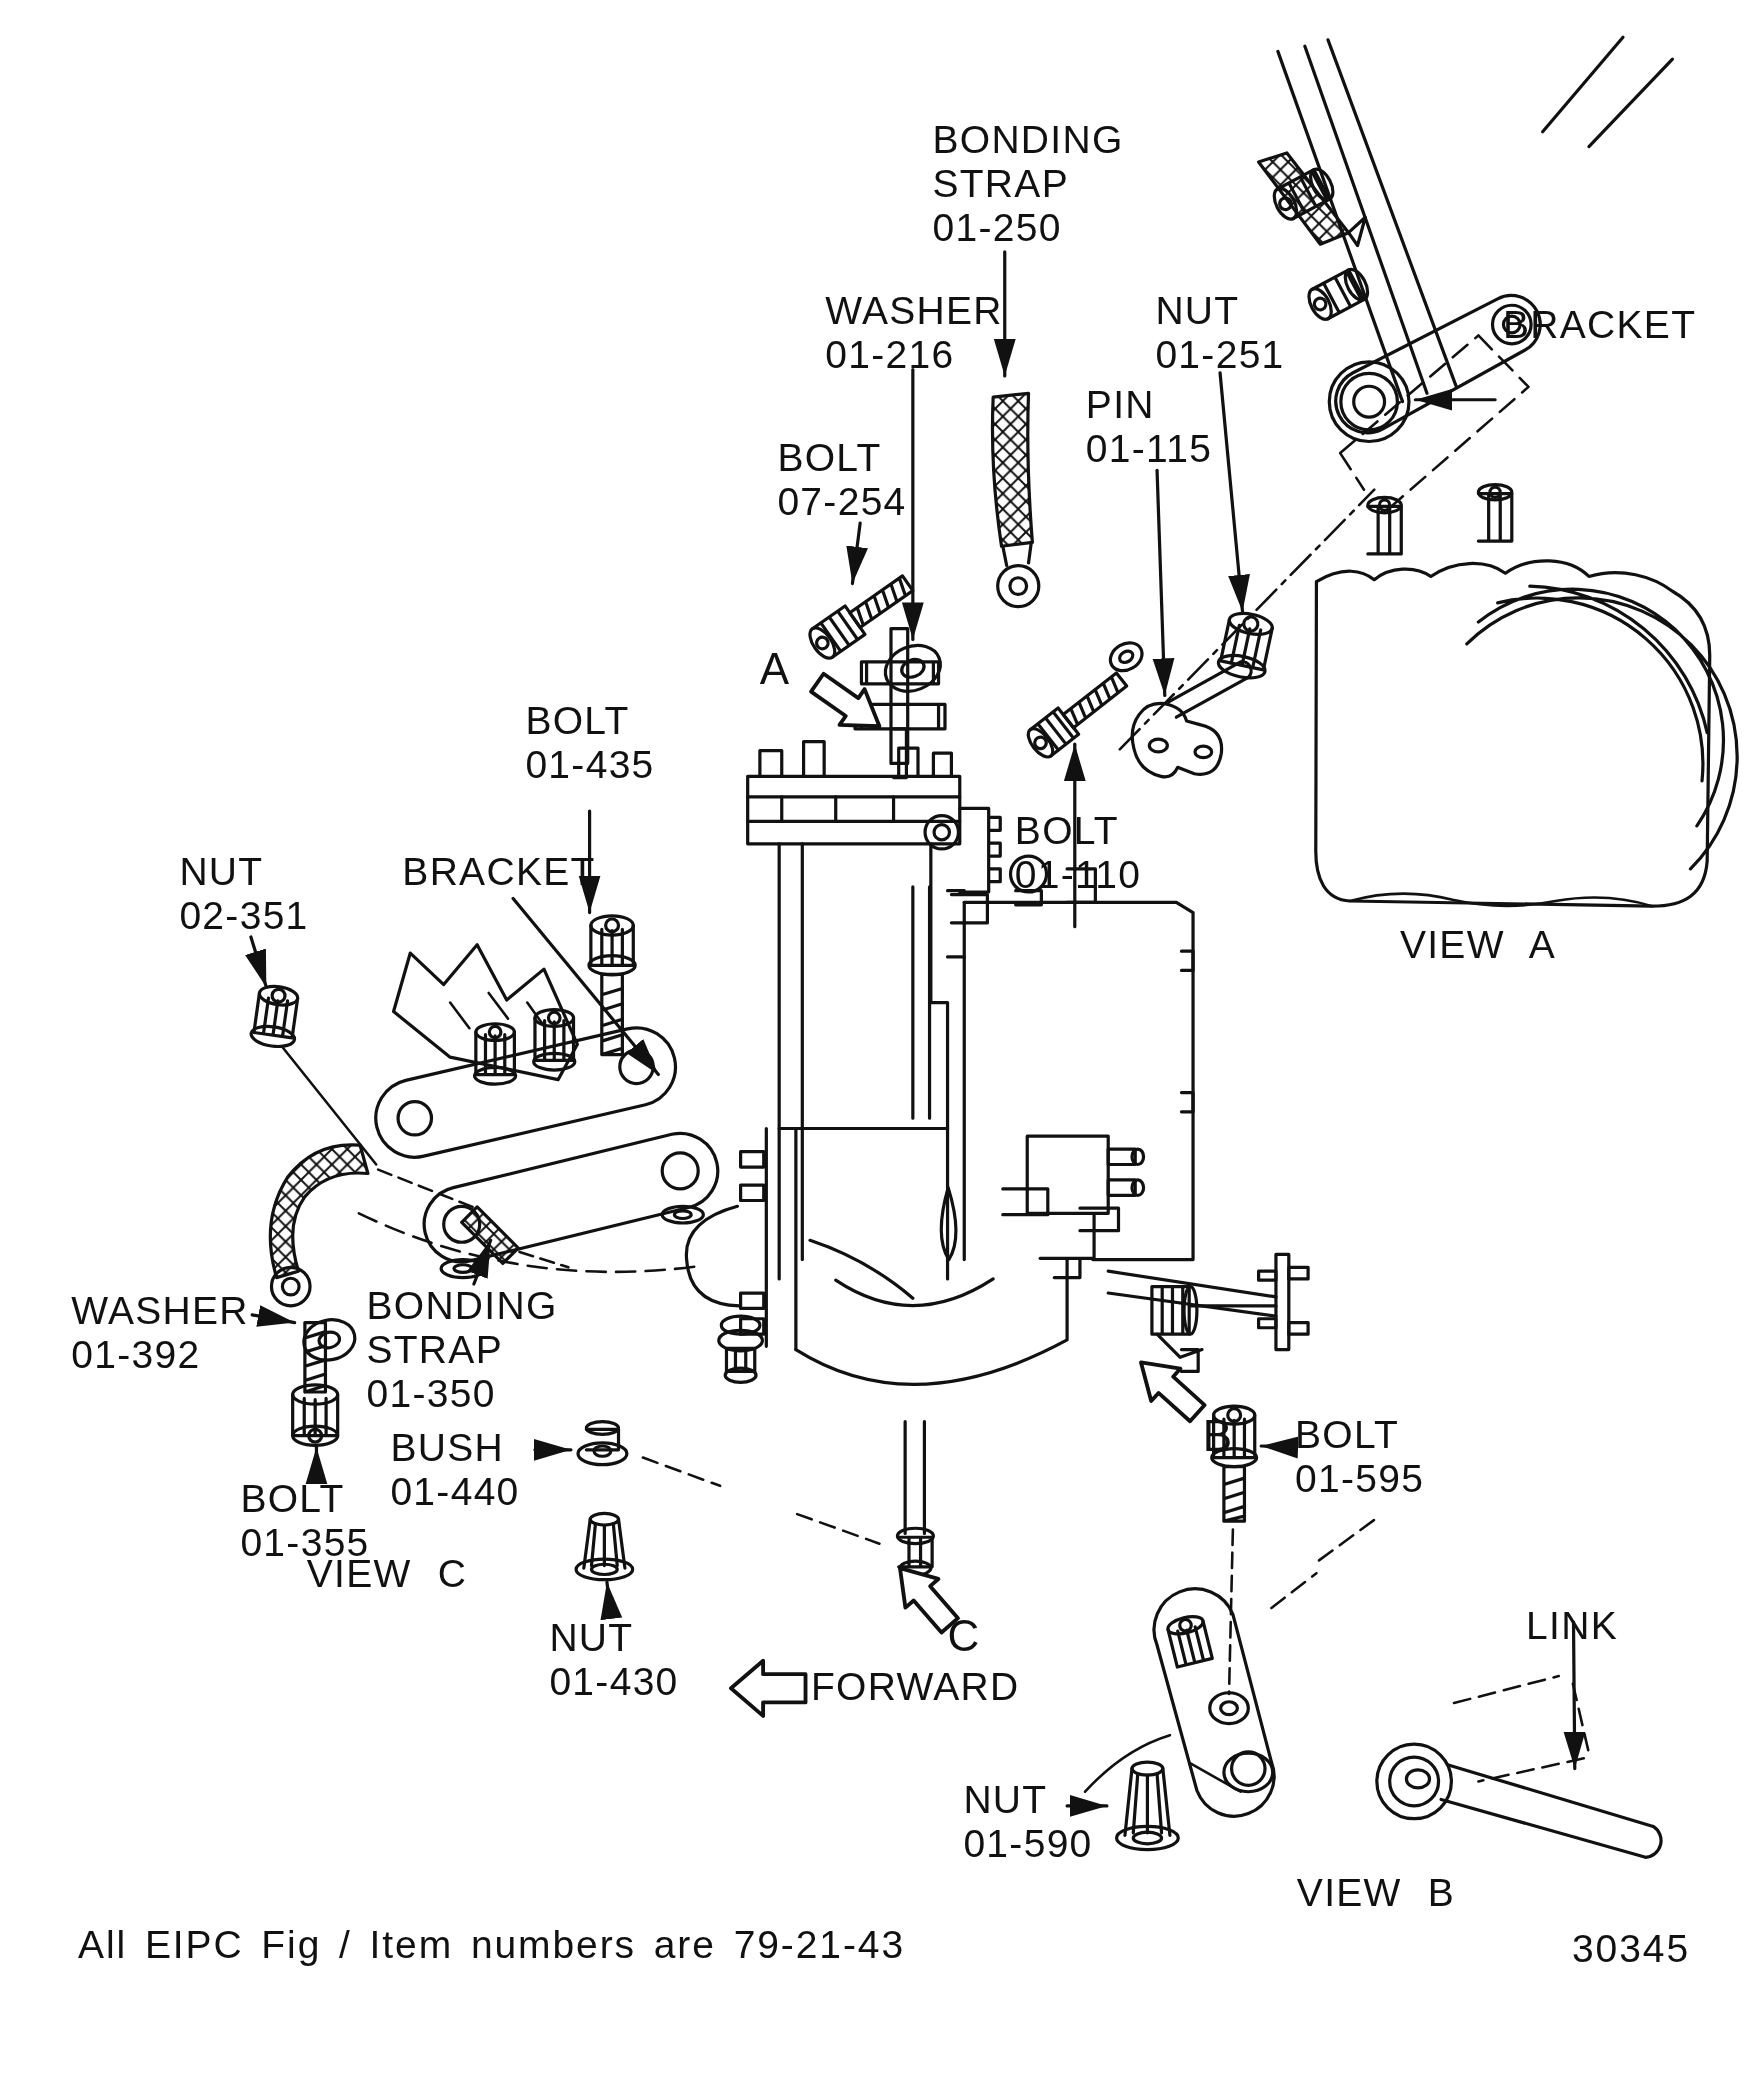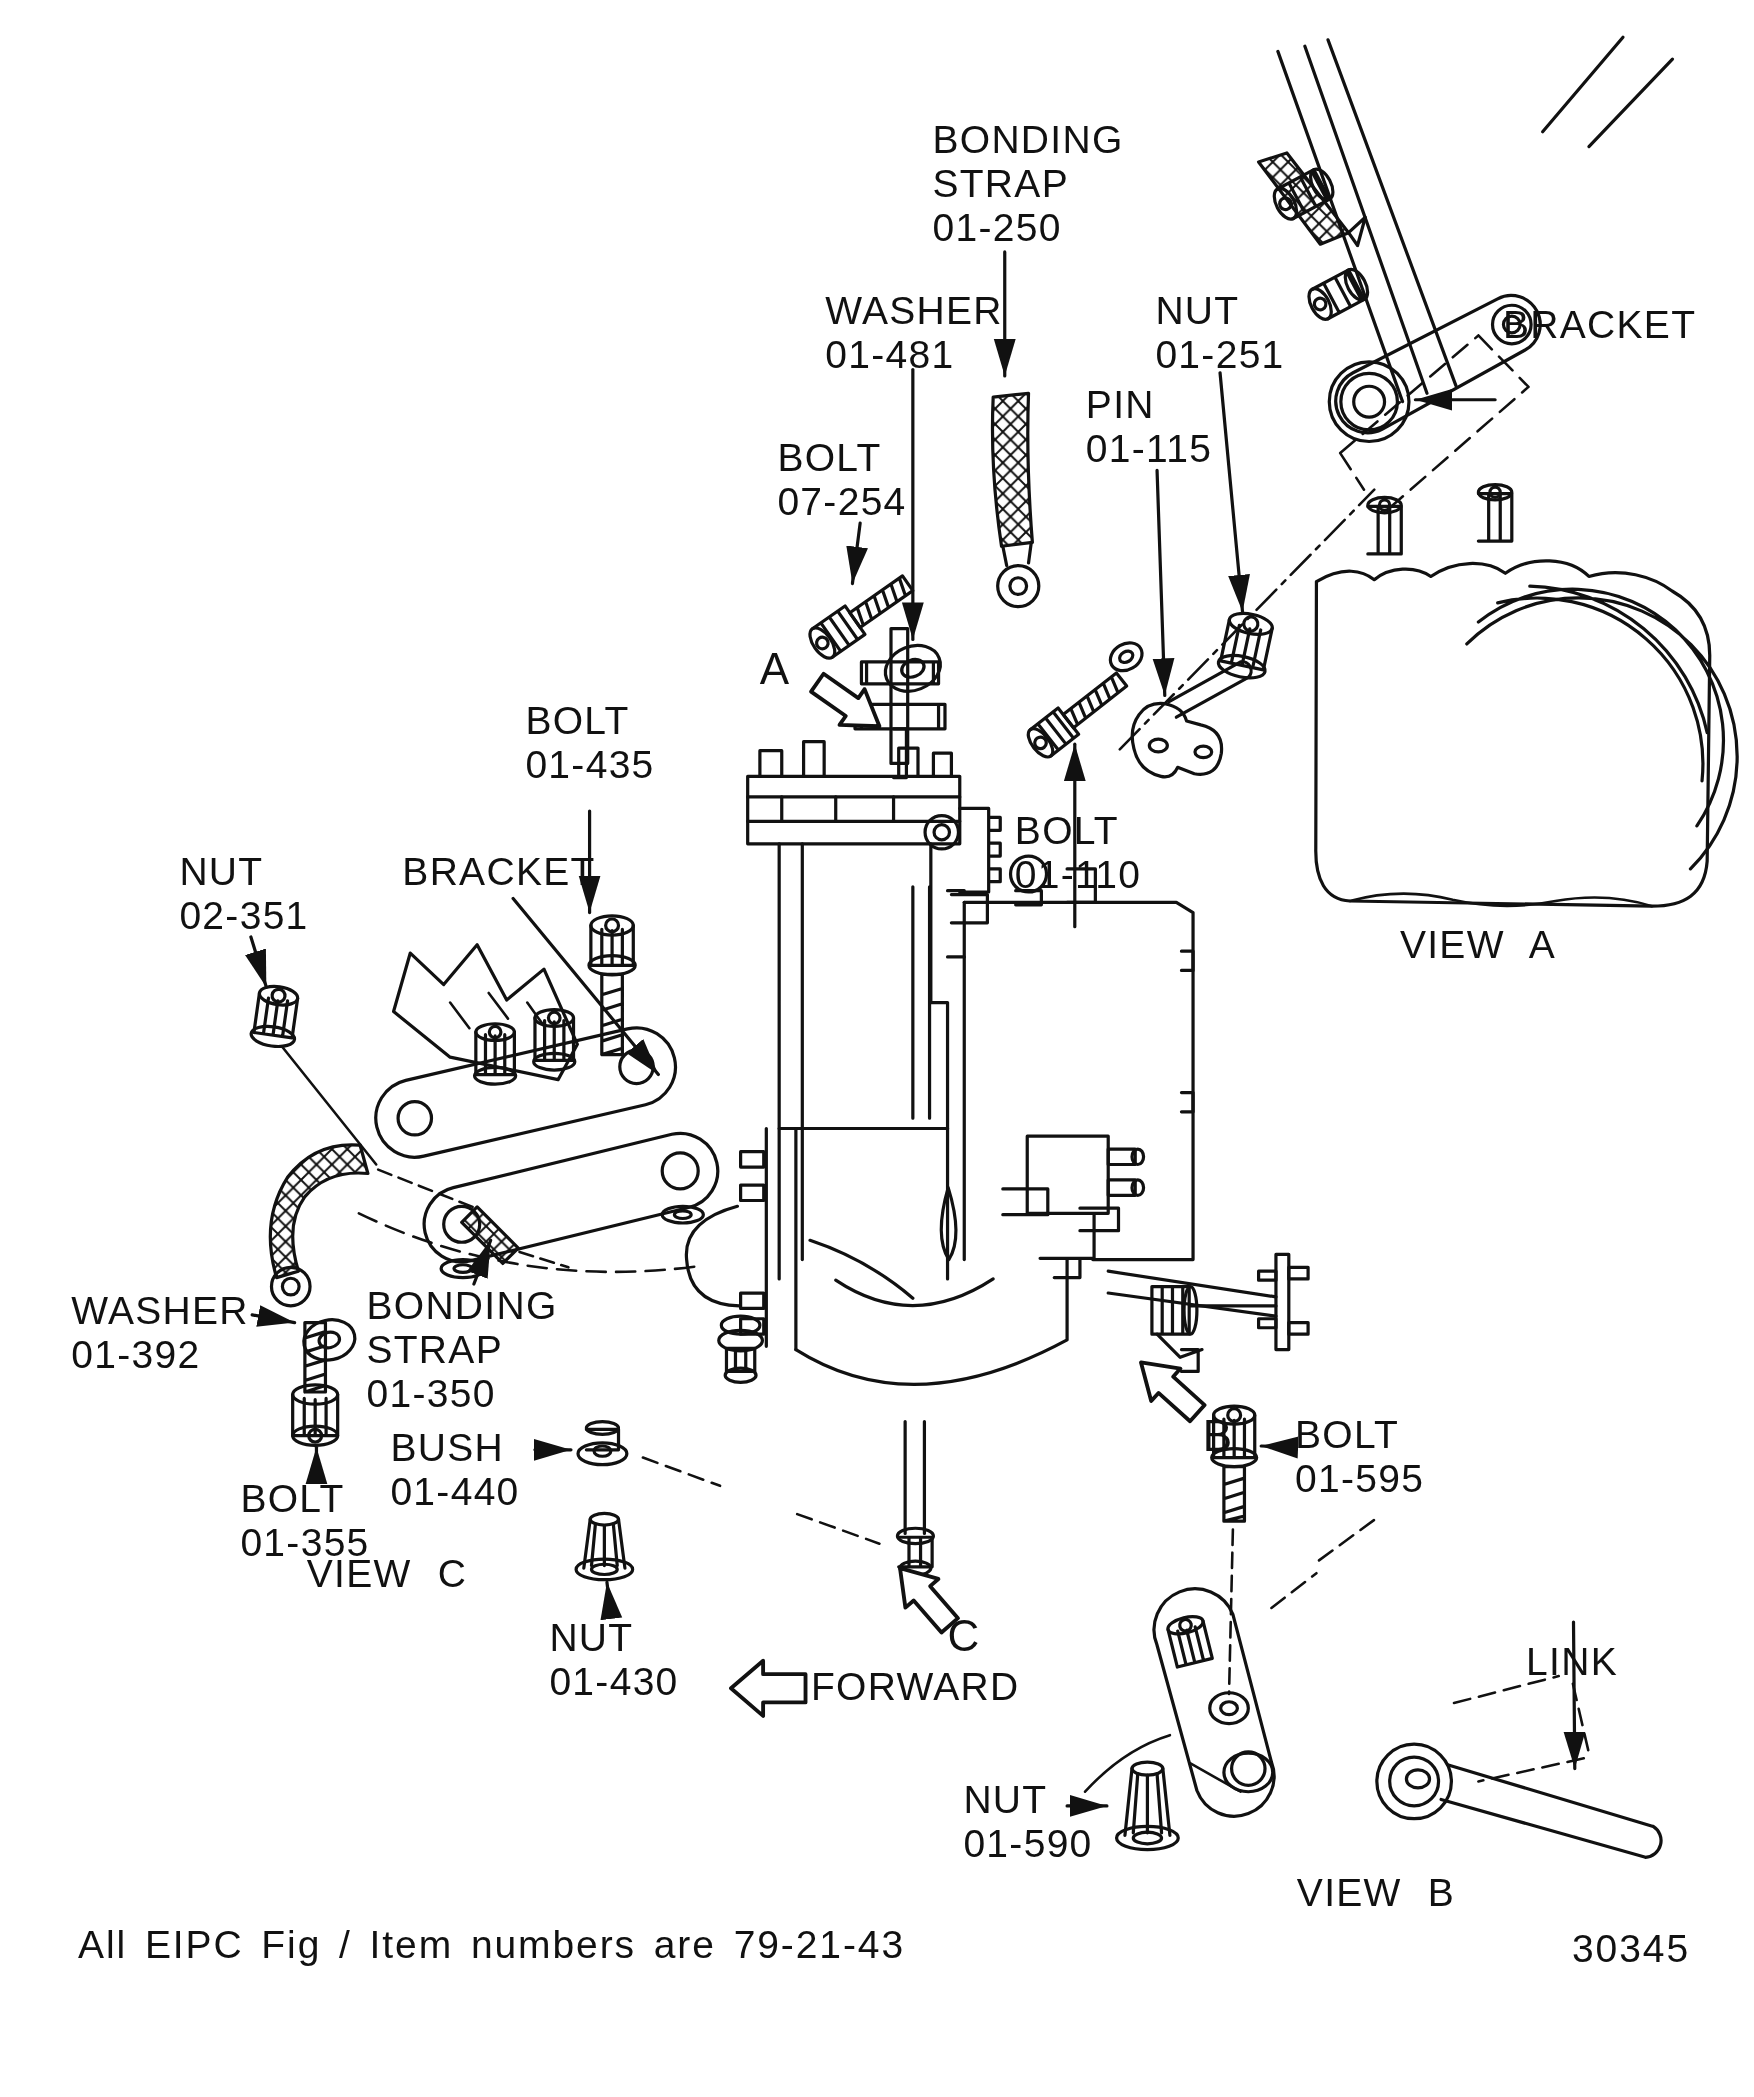--- a/index.html
+++ b/index.html
@@ -357,21 +357,21 @@
   </g>
 </svg>
 
 <div class="label" style="left:1028px;top:118px">
   <div>BONDING</div>
     <div>STRAP</div>
     <div>01-250</div>
 </div>
 <div class="label" style="left:914px;top:289px">
   <div>WASHER</div>
-    <div>01-481</div>
+    <div>01-216</div>
 </div>
 <div class="label" style="left:1220px;top:289px">
   <div>NUT</div>
     <div>01-251</div>
 </div>
 <div class="label" style="left:1149px;top:383px">
   <div>PIN</div>
     <div>01-115</div>
 </div>
 <div class="label" style="left:842px;top:436px">
@@ -432,21 +432,21 @@
 <div class="label label--letter" style="left:964px;top:1611px">
   <div>C</div>
 </div>
 <div class="label label--letter" style="left:1218px;top:1411px">
   <div>B</div>
 </div>
 <div class="label label--left" style="left:1295px;top:1413px">
   <div>BOLT</div>
     <div>01-595</div>
 </div>
-<div class="label" style="left:1572px;top:1640px">
+<div class="label" style="left:1572px;top:1604px">
   <div>LINK</div>
 </div>
 <div class="label" style="left:1028px;top:1778px">
   <div>NUT</div>
     <div>01-590</div>
 </div>
 <div class="label label--view" style="left:1376px;top:1871px">
   <div>VIEW B</div>
 </div>
 <div class="label label--left label--note" style="left:78px;top:1923px">

